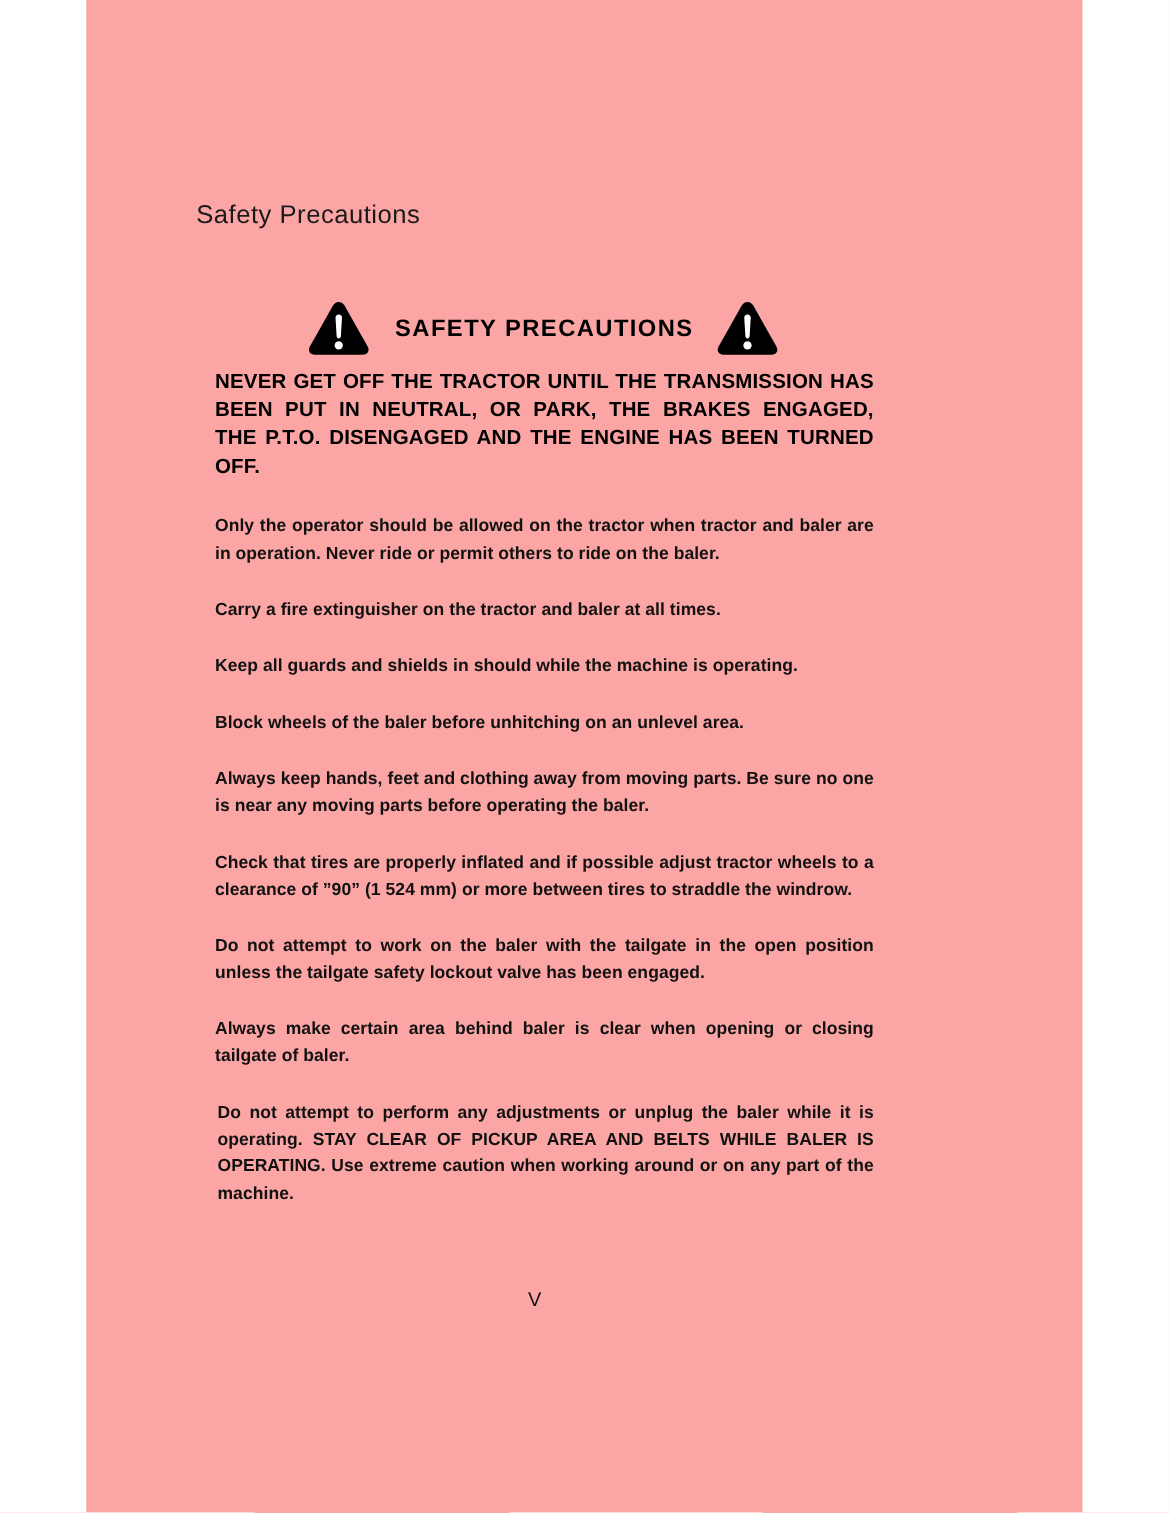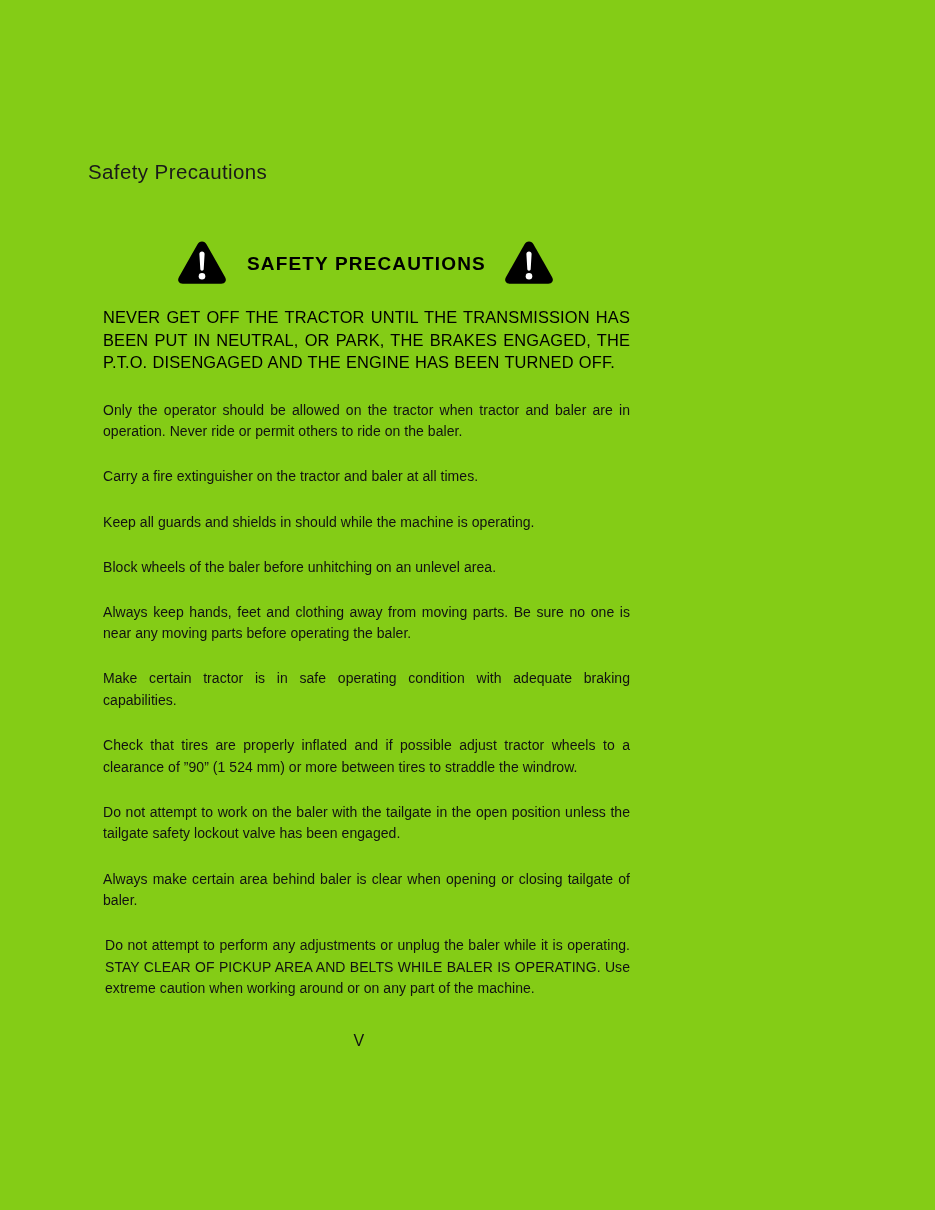--- a/index.html
+++ b/index.html
@@ -10,23 +10,23 @@
   }
 
   body {
     font-family: "Liberation Sans", sans-serif;
     color: #000000;
     -webkit-font-smoothing: antialiased;
   }
 
   #page {
     position: relative;
-    width: 935px;
+    width: 797px;
     height: 1210px;
-    background: #84cc16;
+    background: #fca5a5;
     overflow: hidden;
     margin: 0 auto;
   }
 
   
   .section-title {
     position: absolute;
     left: 88px;
     top: 160px;
     font-size: 20.5px;
@@ -64,22 +64,23 @@
     white-space: nowrap;
     padding: 0 18px 0 20px;
     position: relative;
     top: 1px;
   }
 
   
   .text-column {
     position: absolute;
     left: 103px;
-    top: 306px;
+    top: 294px;
     width: 527px;
+    font-weight: bold;
   }
 
   
   .lead-block {
     font-size: 16.4px;
     line-height: 22.6px;
     letter-spacing: 0.15px;
     text-align: justify;
     text-align-last: left;
     color: #000;
@@ -146,21 +147,20 @@
 
   <div class="text-column">
 
     <p class="lead-block">NEVER GET OFF THE TRACTOR UNTIL THE TRANSMISSION HAS BEEN PUT IN NEUTRAL, OR PARK, THE BRAKES ENGAGED, THE P.T.O. DISENGAGED AND THE ENGINE HAS BEEN TURNED OFF.</p>
 
     <p class="para">Only the operator should be allowed on the tractor when tractor and baler are in operation. Never ride or permit others to ride on the baler.</p>
     <p class="para">Carry a fire extinguisher on the tractor and baler at all times.</p>
     <p class="para">Keep all guards and shields in should while the machine is operating.</p>
     <p class="para">Block wheels of the baler before unhitching on an unlevel area.</p>
     <p class="para">Always keep hands, feet and clothing away from moving parts. Be sure no one is near any moving parts before operating the baler.</p>
-    <p class="para">Make certain tractor is in safe operating condition with adequate braking capabilities.</p>
     <p class="para">Check that tires are properly inflated and if possible adjust tractor wheels to a clearance of ”90” (1 524 mm) or more between tires to straddle the windrow.</p>
     <p class="para">Do not attempt to work on the baler with the tailgate in the open position unless the tailgate safety lockout valve has been engaged.</p>
     <p class="para">Always make certain area behind baler is clear when opening or closing tailgate of baler.</p>
     <p class="para final">Do not attempt to perform any adjustments or unplug the baler while it is operating. STAY CLEAR OF PICKUP AREA AND BELTS WHILE BALER IS OPERATING. Use extreme caution when working around or on any part of the machine.</p>
 
   </div>
 
   <div class="page-number">V</div>
 
 </div>

